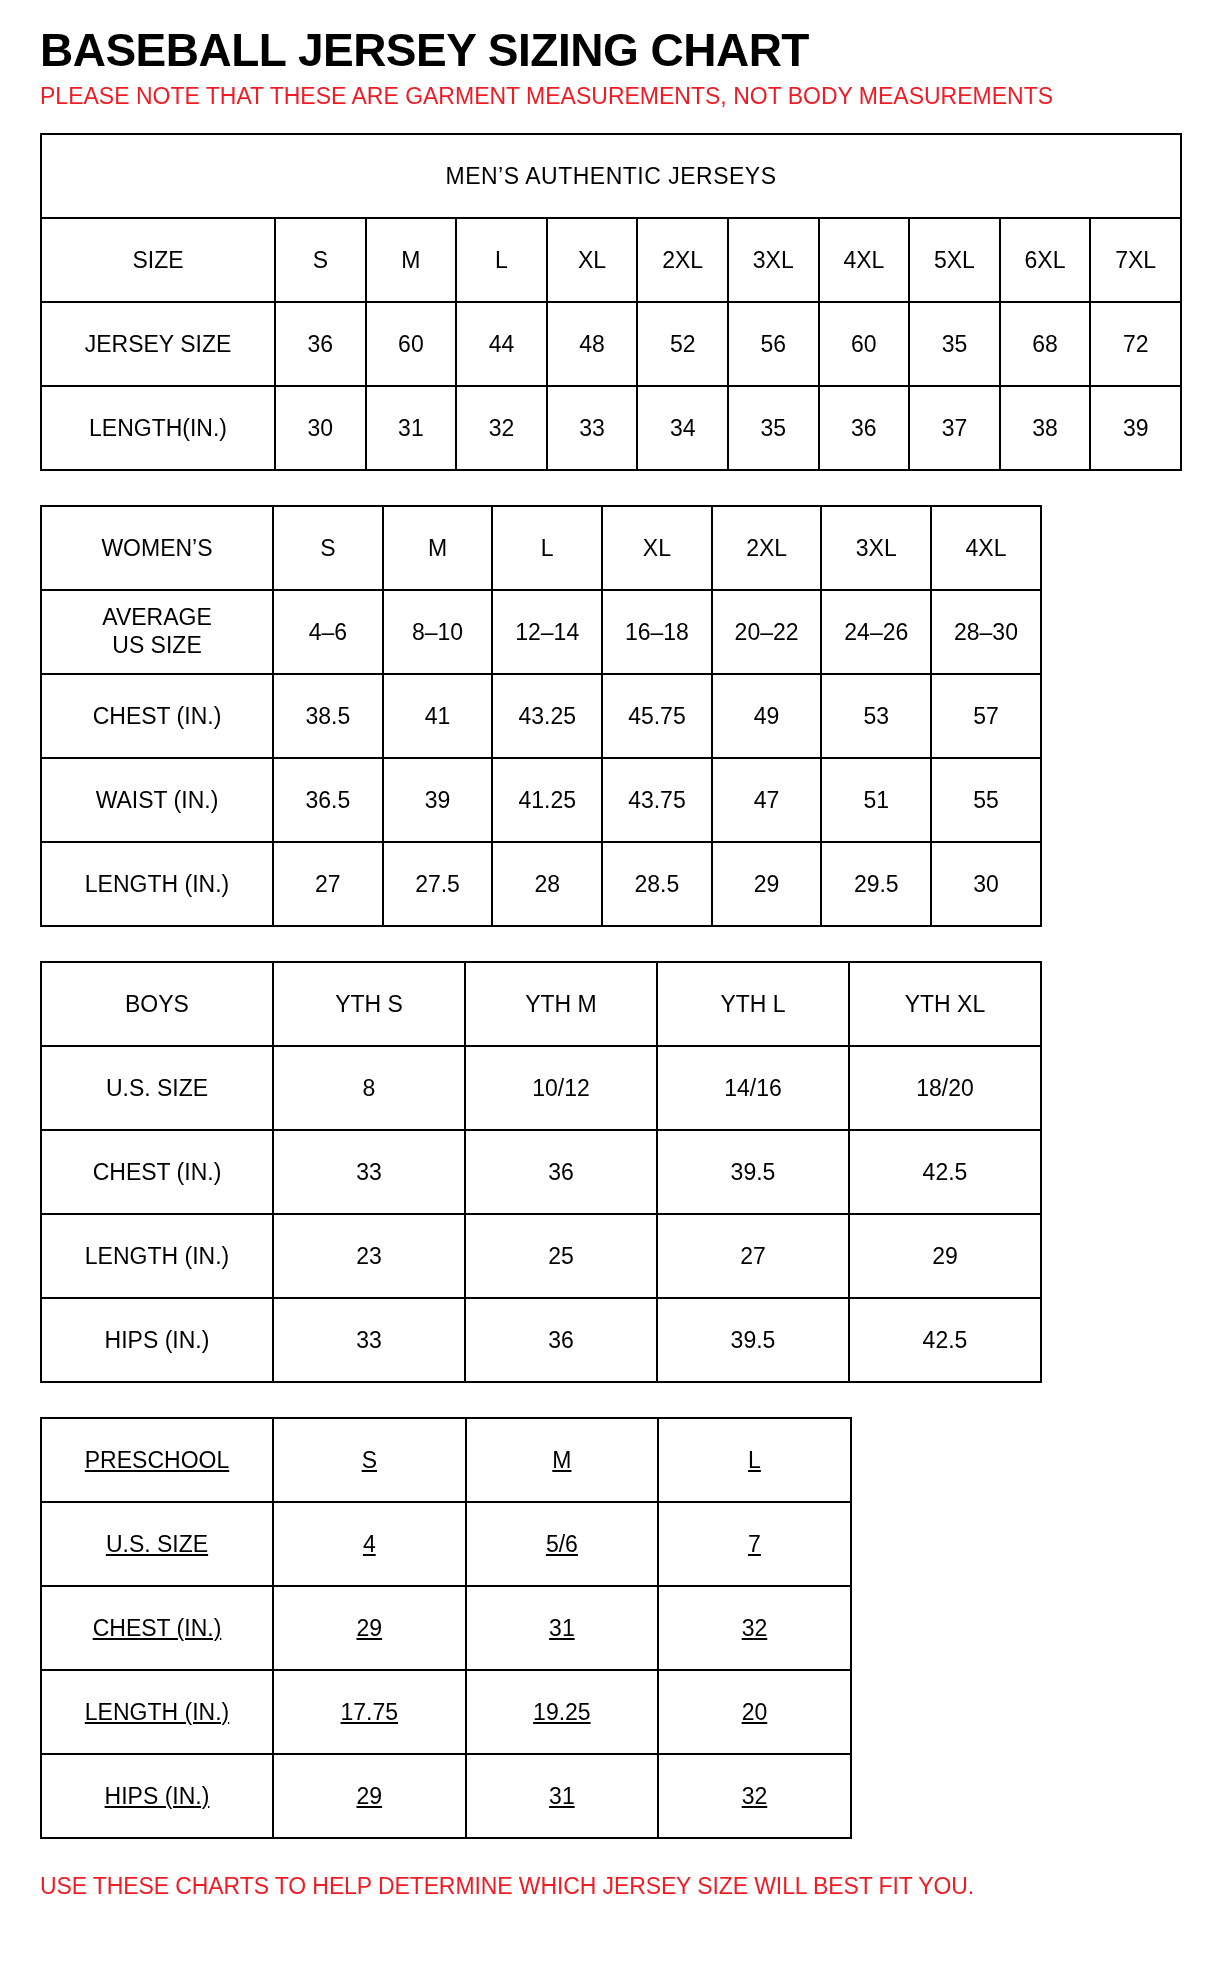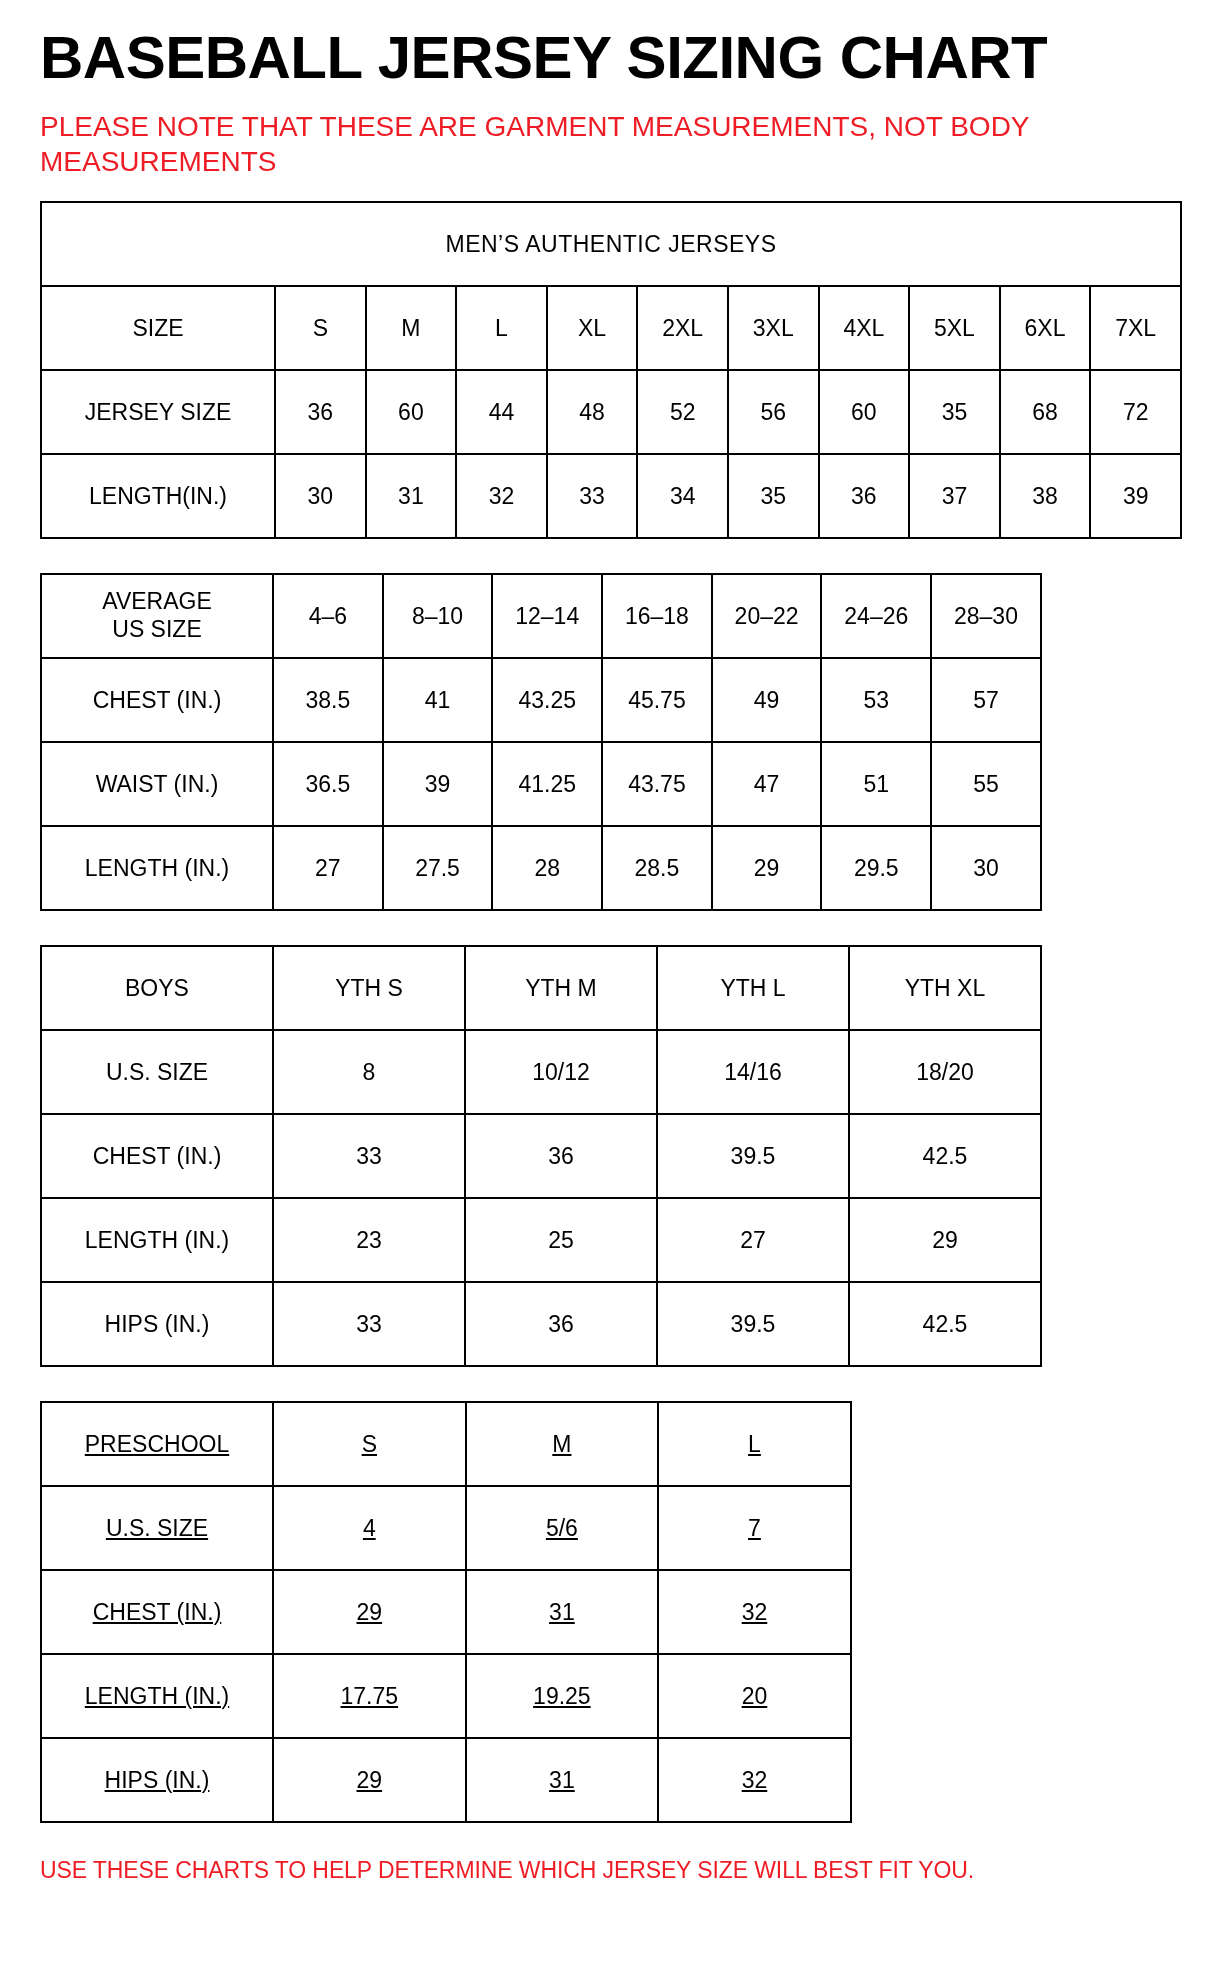--- a/index.html
+++ b/index.html
@@ -13,30 +13,30 @@
     font-family: "Liberation Sans", sans-serif;
     color: #000000;
     -webkit-font-smoothing: antialiased;
   }
   .page {
     width: 1220px;
     box-sizing: border-box;
     padding: 22px 40px 0 40px;
   }
   h1.title {
-    font-size: 60px;
+    font-size: 46px;
     font-weight: bold;
     letter-spacing: -0.5px;
-    margin: 4px 0 20px 0;
+    margin: 4px 0 8px 0;
     line-height: 1.05;
     color: #000;
   }
   .note {
     color: #ee1c25;
-    font-size: 28px;
+    font-size: 23px;
     line-height: 1.25;
     margin: 0 0 22px 0;
     max-width: 1120px;
   }
   table.chart {
     border-collapse: collapse;
     table-layout: fixed;
     margin-bottom: 34px;
   }
   table.chart td, table.chart th {
@@ -173,20 +173,30 @@
         <col class="c">
         <col class="c">
         <col class="c">
         <col class="c">
         <col class="c">
         <col class="c">
         <col class="c">
     </colgroup>
     <tbody>
       <tr>
+        <td class="hdr-grey">WOMEN’S</td>
+        <td class="hdr-grey">S</td>
+        <td class="hdr-grey">M</td>
+        <td class="hdr-grey">L</td>
+        <td class="hdr-grey">XL</td>
+        <td class="hdr-grey">2XL</td>
+        <td class="hdr-grey">3XL</td>
+        <td class="hdr-grey">4XL</td>
+      </tr>
+      <tr>
         <td class="rowlabel two-line">
           <div>AVERAGE</div>
           <div>US SIZE</div>
         </td>
         <td>4–6</td>
         <td>8–10</td>
         <td>12–14</td>
         <td>16–18</td>
         <td>20–22</td>
         <td>24–26</td>

